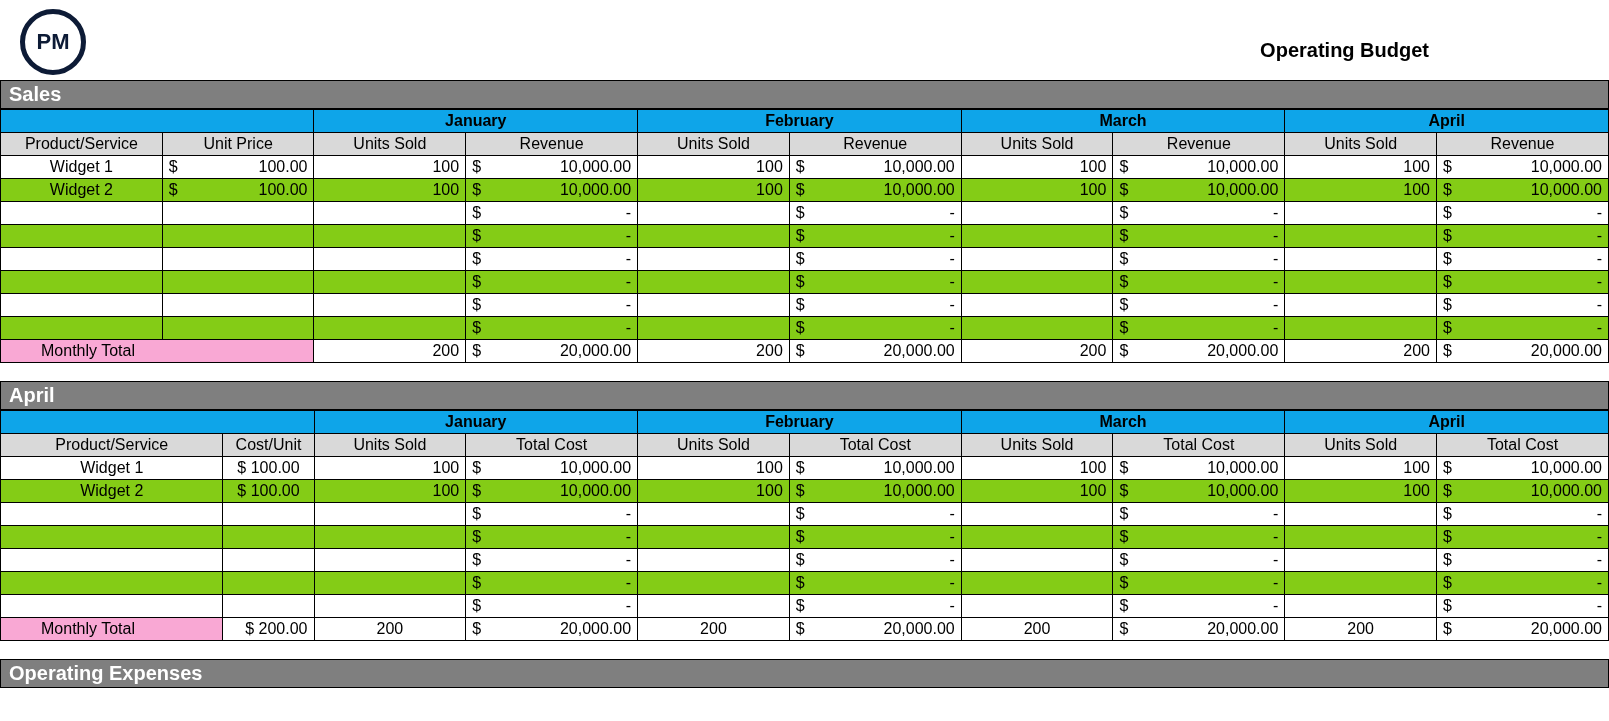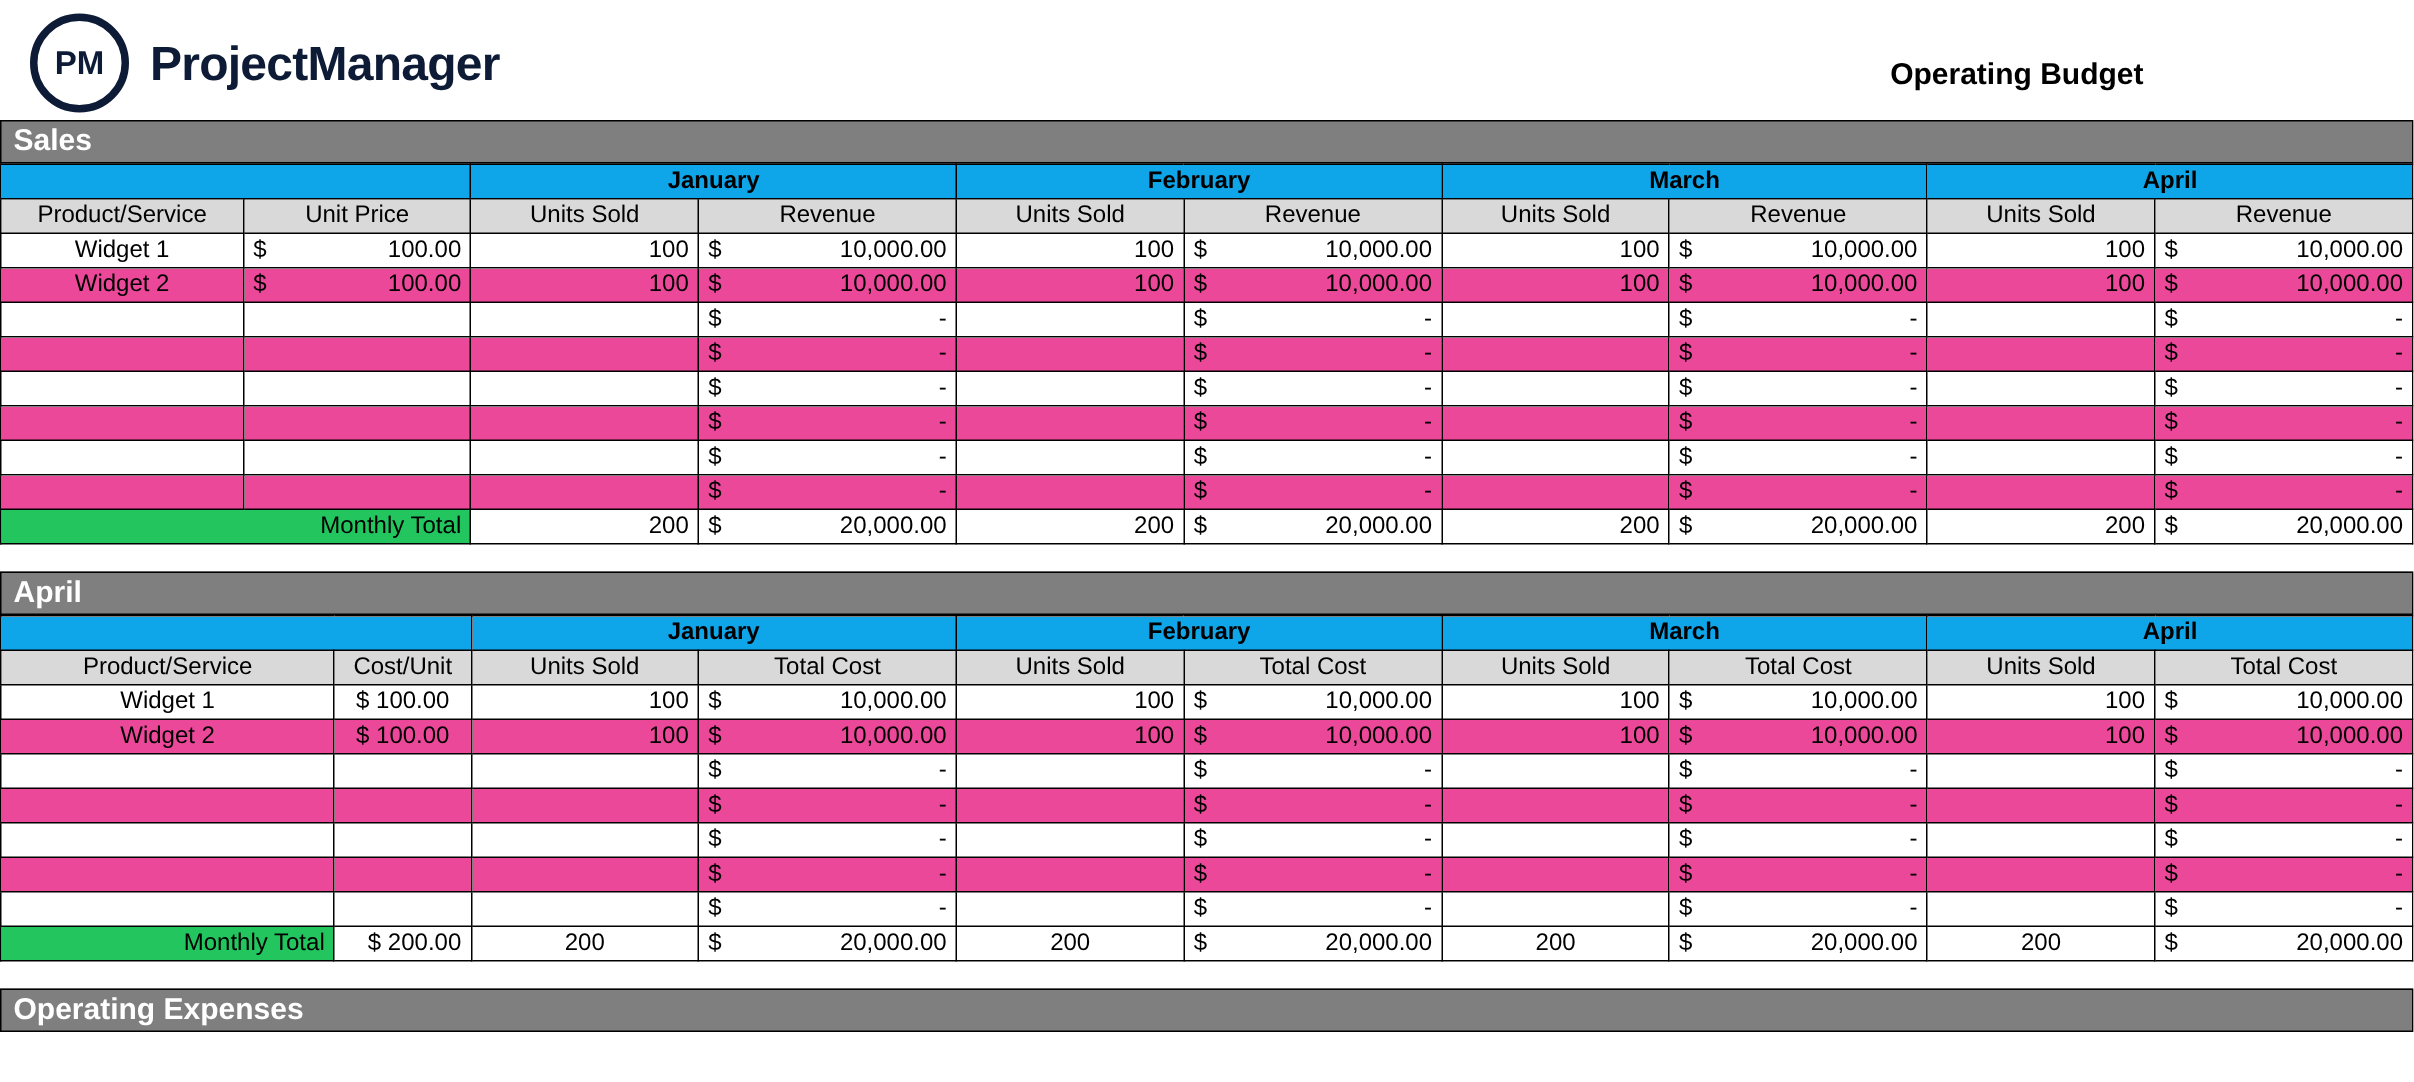--- a/index.html
+++ b/index.html
@@ -10,41 +10,40 @@
   .logo-circle{width:56px;height:56px;border:5px solid #0d1b36;border-radius:50%;display:flex;align-items:center;justify-content:center;font-weight:900;font-size:22px;color:#0d1b36;font-family:Arial,sans-serif;}
   .brand{font-size:32px;font-weight:800;color:#0d1b36;letter-spacing:-0.5px;}
   .doc-title{position:absolute;right:180px;bottom:18px;font-size:20px;font-weight:700;}
   
   .section-bar{background:#7f7f7f;color:#fff;font-weight:700;font-size:20px;padding:2px 8px;border:1px solid #000;}
   
   table{border-collapse:collapse;width:100%;table-layout:fixed;font-size:16px;}
   td,th{border:1px solid #000;padding:2px 6px;height:22px;box-sizing:border-box;overflow:hidden;white-space:nowrap;}
   .month-hdr{background:#0ea5e9;text-align:center;font-weight:700;}
   .col-hdr{background:#d9d9d9;text-align:center;font-weight:400;}
-  .alt{background:#ec4899;margin-top:36px;}
-  .total-lbl{background:#22c55e;text-align:right;padding-left:40px;}
+  .alt{background:#84cc16;margin-top:36px;}
+  .total-lbl{background:#f9a8d4;text-align:left;padding-left:40px;}
   .num{text-align:right;}
   .cur{display:flex;justify-content:space-between;}
   .gap{height:18px;}
   
   .s-c0{width:160px;} .s-c1{width:150px;}
   .s-us{width:150px;} .s-rv{width:170px;}
   
   .c-c0{width:220px;} .c-c1{width:90px;}
   .c-us{width:150px;} .c-rv{width:170px;}
 </style>
 </head>
 <body>
 
 <div class="page">
 
   <div class="hdr">
     <div class="logo-wrap">
       <div class="logo-circle">PM</div>
-      <div class="brand">ProjectManager</div>
     </div>
     <div class="doc-title">Operating Budget</div>
   </div>
 
   <div class="section-bar">Sales</div>
   <table>
     <colgroup>
       <col class="s-c0">
         <col class="s-c1">
       <col class="s-us">

